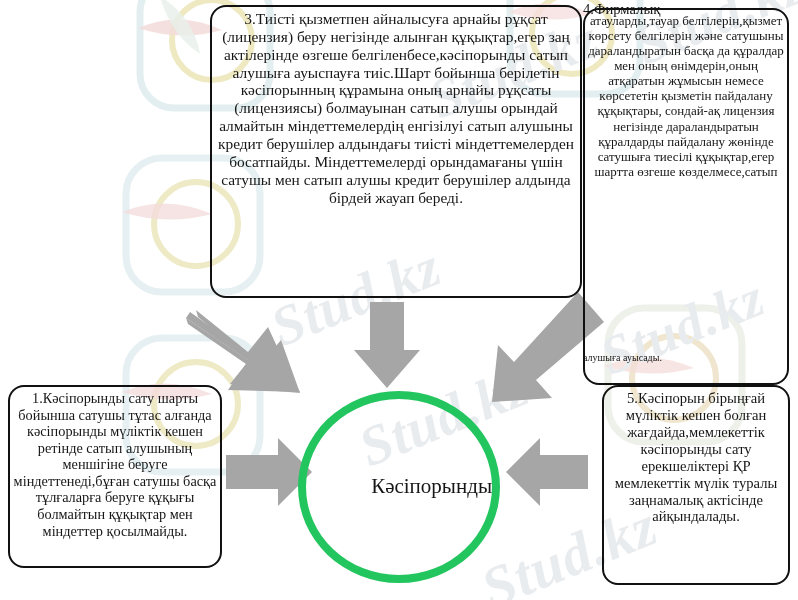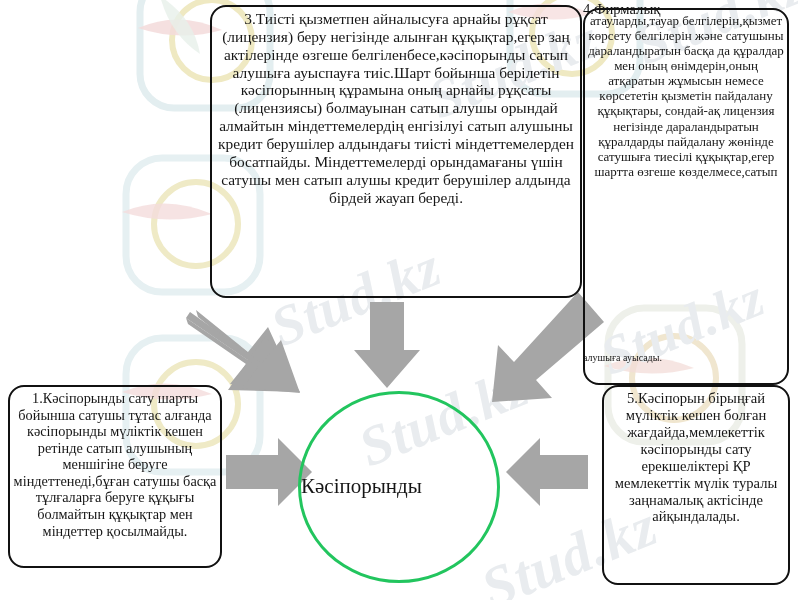--- a/index.html
+++ b/index.html
@@ -83,26 +83,26 @@
   #box4-post{ left: 583px; top: 352px; width: 206px; font-size: 10px; }
 
   
   #circle {
     position: absolute;
     z-index: 3;
     left: 298px;
     top: 391px;
     width: 202px;
     height: 192px;
-    border: 3px solid #22c55e;
+    border: 8px solid #22c55e;
     border-radius: 50%;
     box-sizing: border-box;
     display: flex;
     align-items: center;
-    justify-content: flex-start;
+    justify-content: flex-end;
     background: transparent;
   }
   #circle .txt {
     font-size: 21px;
     text-align: center;
     color: #161616;
     line-height: 1.22;
   }
 </style>
 </head>

